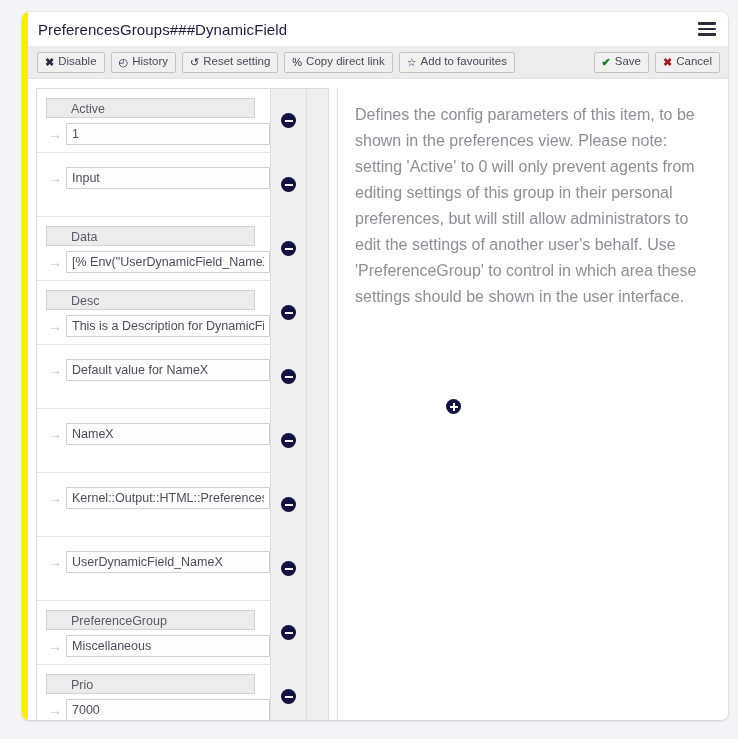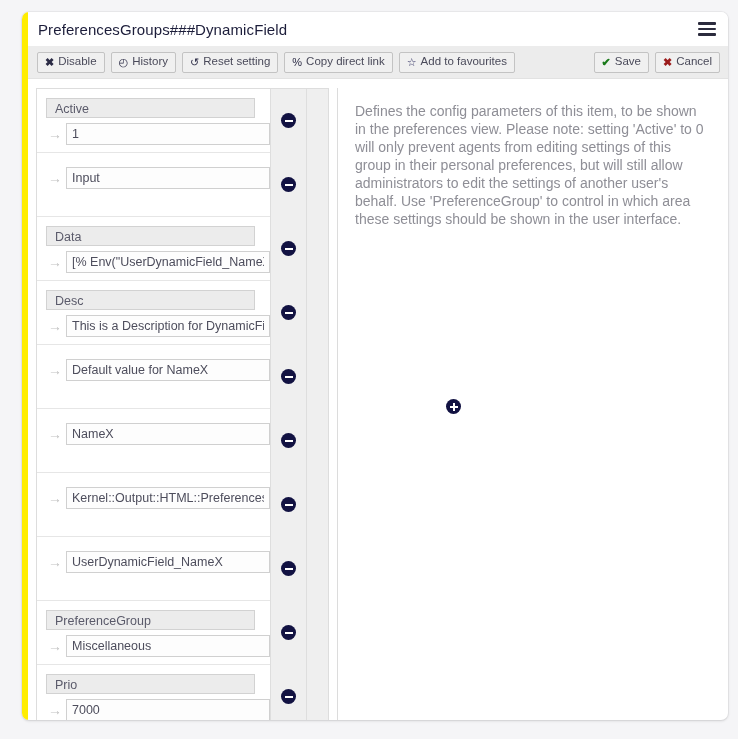--- a/index.html
+++ b/index.html
@@ -135,21 +135,21 @@
 
   .row-label {
     display: block;
     width: 209px;
     height: 20px;
     line-height: 20px;
     background: #ececec;
     border: 1px solid #d2d2d2;
     font-size: 12.5px;
     color: #5a5a6a;
-    padding: 0 8px;
+    padding: 0 24px;
     white-space: nowrap;
     overflow: hidden;
   }
 
   .row-input-line {
     display: flex;
     align-items: center;
     margin-top: 5px;
   }
   .arrow {
@@ -228,22 +228,22 @@
   }
 
   
   .desc-pane {
     flex: 1 1 auto;
     border-left: 1px solid #dcdcdc;
     padding: 14px 18px 0 17px;
     margin-top: 9px;
   }
   .desc-text {
-    font-size: 14px;
-    line-height: 18px;
+    font-size: 16px;
+    line-height: 26px;
     color: #8e8e96;
   }
 </style>
 </head>
 <body>
 
 <div class="widget">
 
   <div class="mod-stripe"></div>
 

